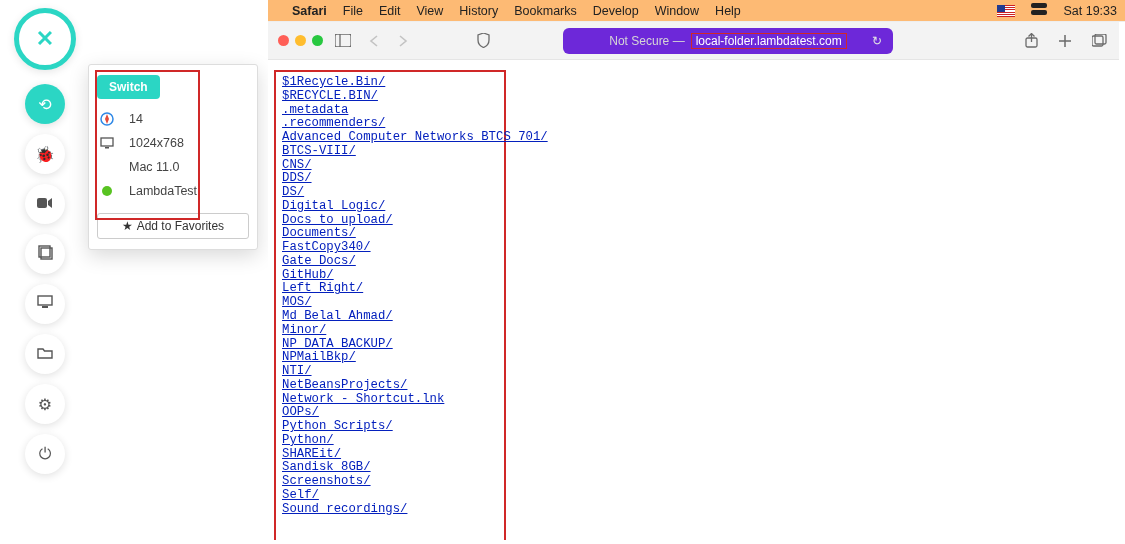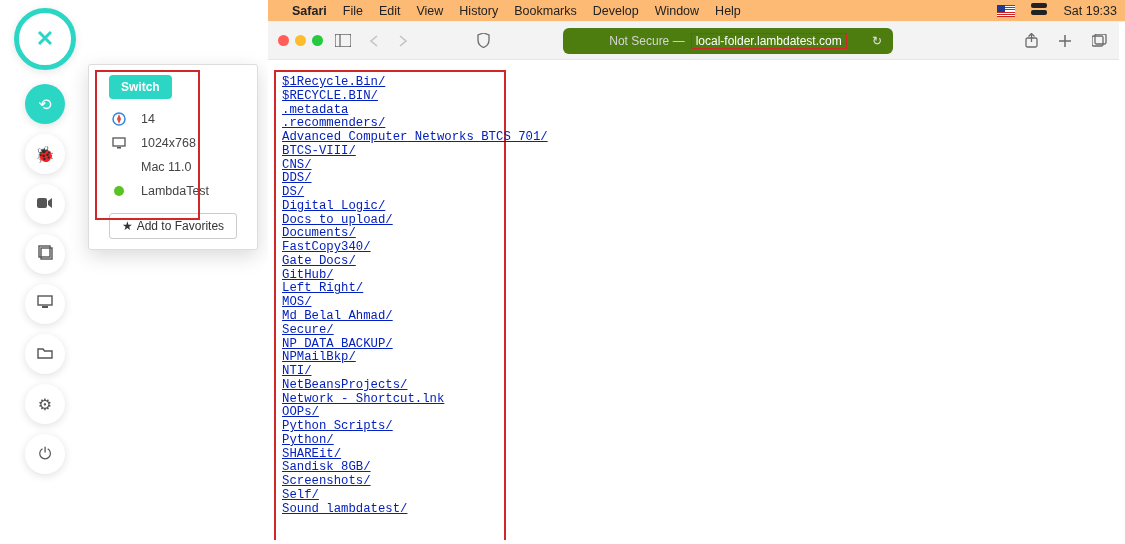--- a/index.html
+++ b/index.html
@@ -55,21 +55,21 @@
 
   
   .config-panel {
     position: absolute;
     left: 88px; top: 64px;
     width: 170px;
     background: #fff;
     border: 1px solid #ddd;
     box-shadow: 0 6px 20px rgba(0,0,0,0.15);
     border-radius: 3px;
-    padding: 10px 20px;
+    padding: 10px 8px;
     font-size: 13px;
     color: #333;
   }
   .config-highlight {
     position: absolute;
     left: 95px; top: 70px;
     width: 105px; height: 150px;
     border: 2px solid #d02828;
     pointer-events: none;
     z-index: 5;
@@ -155,21 +155,21 @@
   }
   .traffic { display:flex; gap:6px; }
   .dot { width:11px; height:11px; border-radius:50%; }
   .dot.r{background:#ff5f57}.dot.y{background:#ffbd2e}.dot.g{background:#28c840}
   .tb-icon { width:20px; height:20px; display:flex;align-items:center;justify-content:center; color:#6b6b6b; cursor:pointer;}
   .tb-icon.disabled{opacity:.35; cursor:default;}
   .addr-wrap {
     flex: 0 0 auto;
     margin-left: 60px;
     width: 330px; height: 26px;
-    background: #4d7c0f;
+    background: #6d28d9;
     border-radius: 6px;
     display:flex; align-items:center; justify-content:center;
     color: #e4e4e4;
     font-size: 12px;
     position: relative;
   }
   .addr-wrap .ns { color:#d6d6d6; margin-right:6px; }
   .addr-domain-box {
     border: 1.5px solid #d02828;
     padding: 0 4px;
@@ -385,29 +385,29 @@
         <a class="dir-link">DS/</a>
         <a class="dir-link">Digital Logic/</a>
         <a class="dir-link">Docs to upload/</a>
         <a class="dir-link">Documents/</a>
         <a class="dir-link">FastCopy340/</a>
         <a class="dir-link">Gate Docs/</a>
         <a class="dir-link">GitHub/</a>
         <a class="dir-link">Left Right/</a>
         <a class="dir-link">MOS/</a>
         <a class="dir-link">Md Belal Ahmad/</a>
-        <a class="dir-link">Secure/</a>
+        <a class="dir-link">Minor/</a>
         <a class="dir-link">NP DATA BACKUP/</a>
         <a class="dir-link">NPMailBkp/</a>
         <a class="dir-link">NTI/</a>
         <a class="dir-link">NetBeansProjects/</a>
         <a class="dir-link">Network - Shortcut.lnk</a>
         <a class="dir-link">OOPs/</a>
         <a class="dir-link">Python Scripts/</a>
         <a class="dir-link">Python/</a>
         <a class="dir-link">SHAREit/</a>
         <a class="dir-link">Sandisk 8GB/</a>
         <a class="dir-link">Screenshots/</a>
         <a class="dir-link">Self/</a>
-        <a class="dir-link">Sound lambdatest/</a>
+        <a class="dir-link">Sound recordings/</a>
       </div>
   </div>
 </div>
 
 </body></html>

